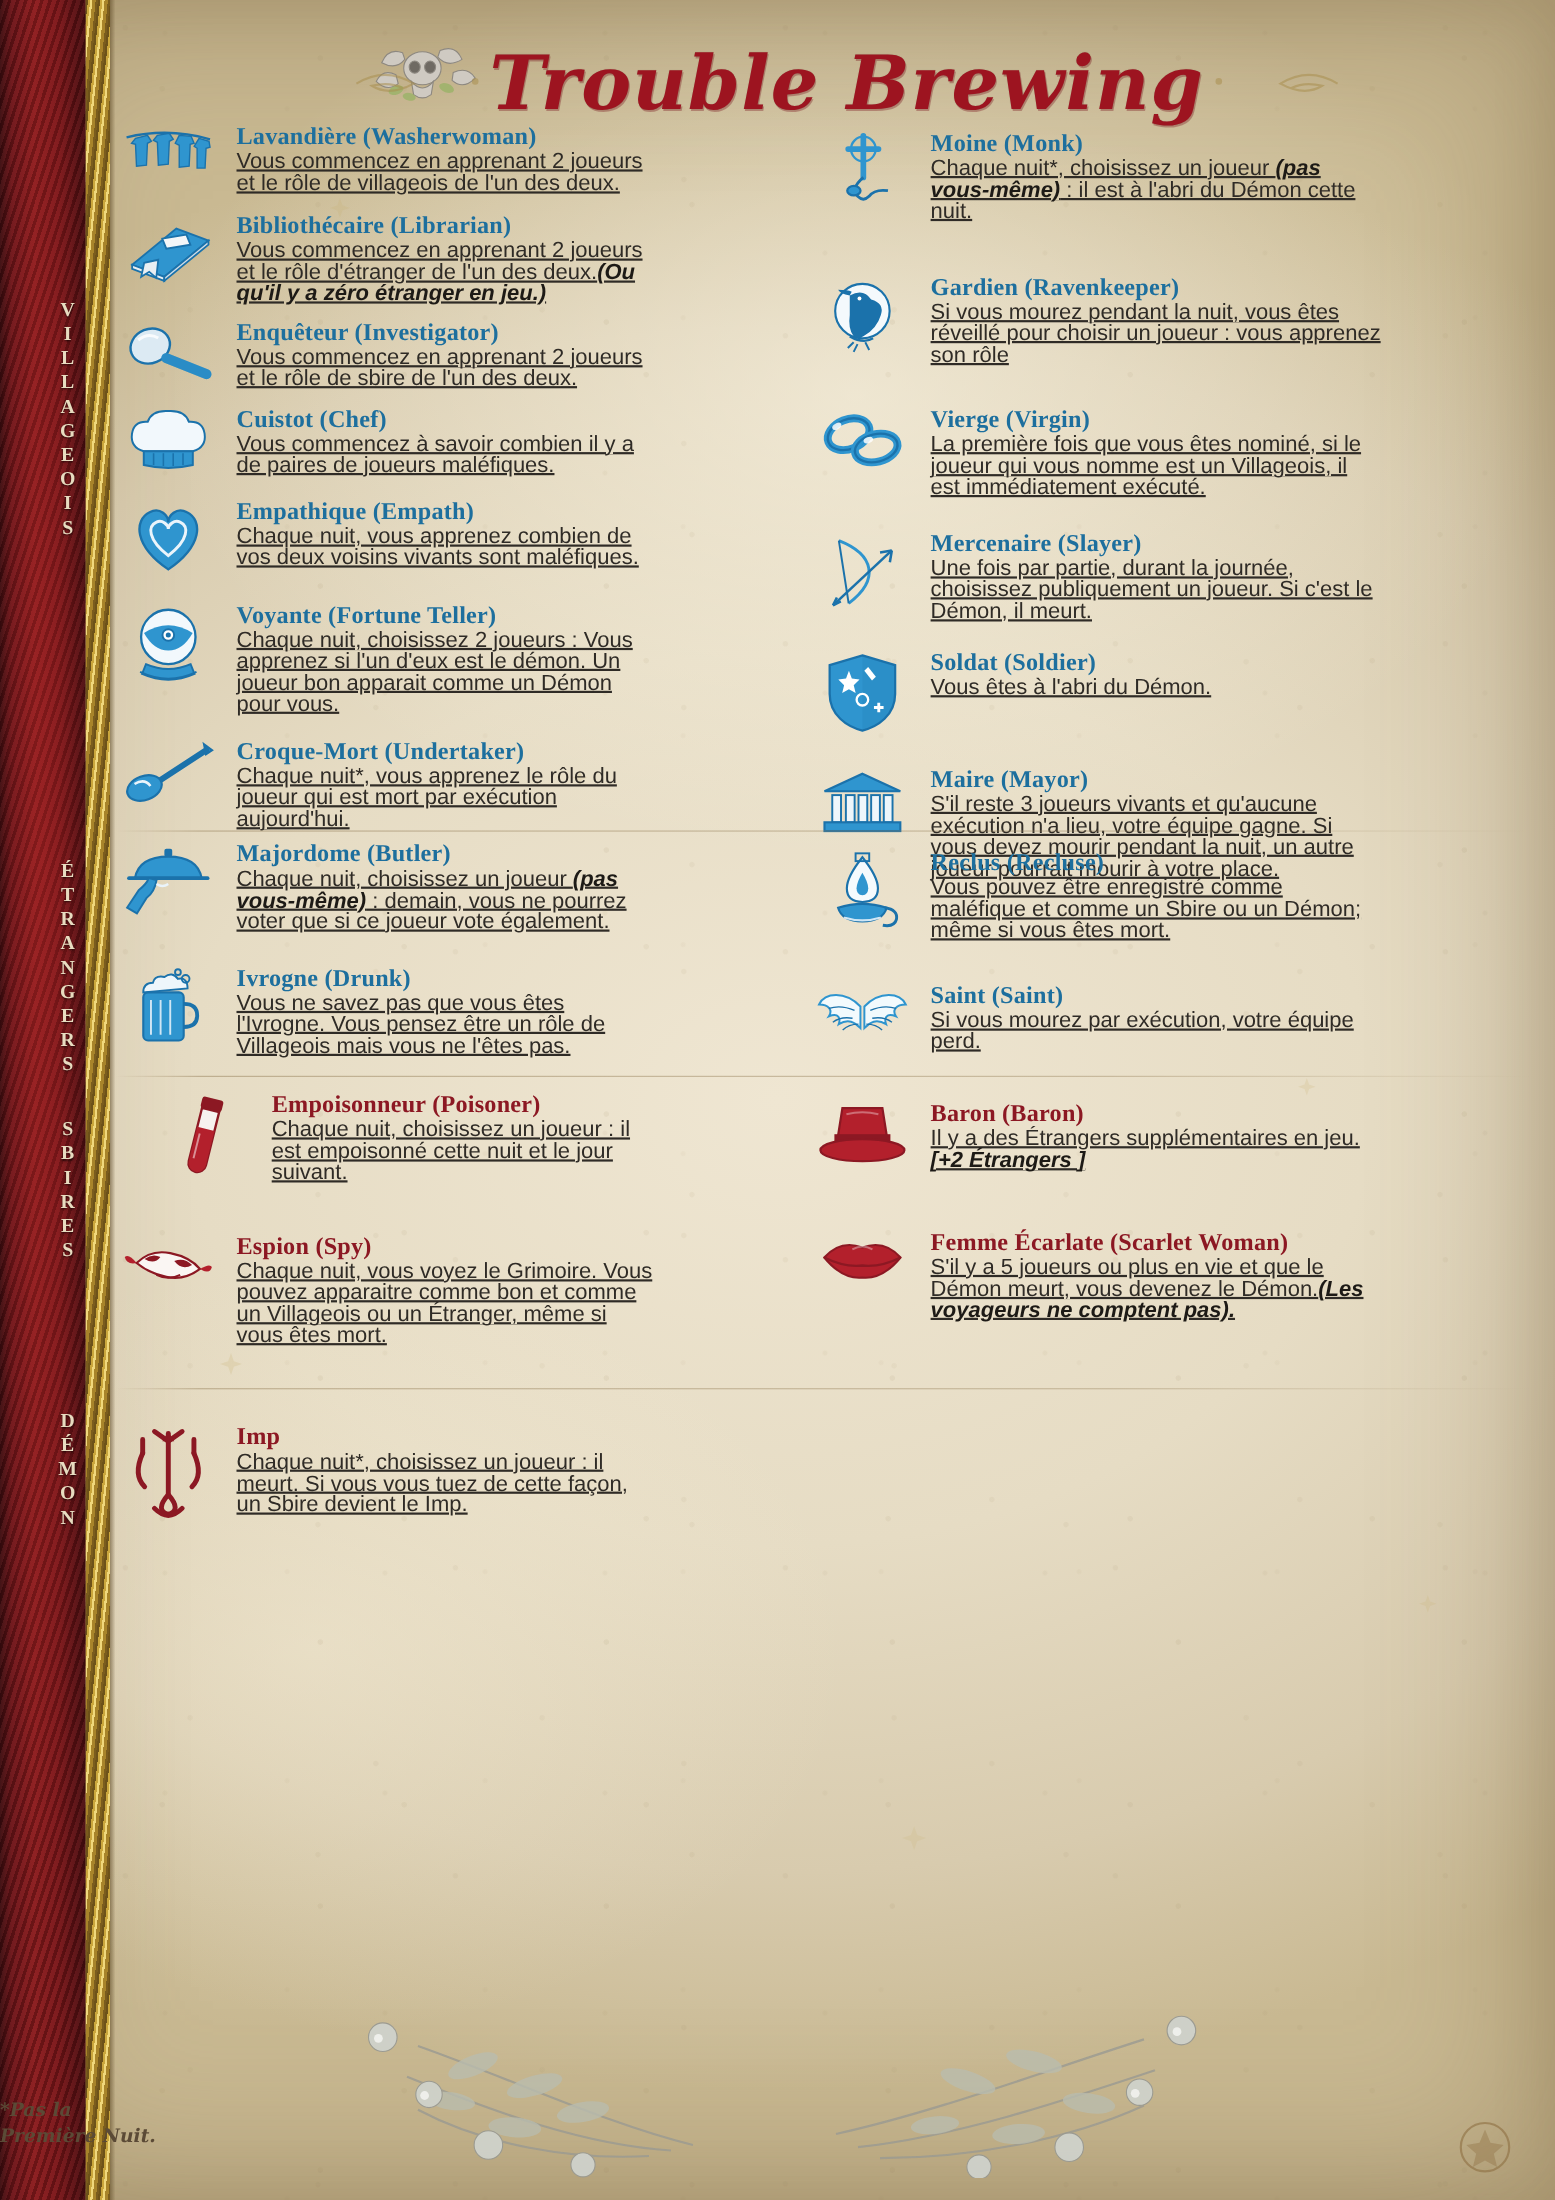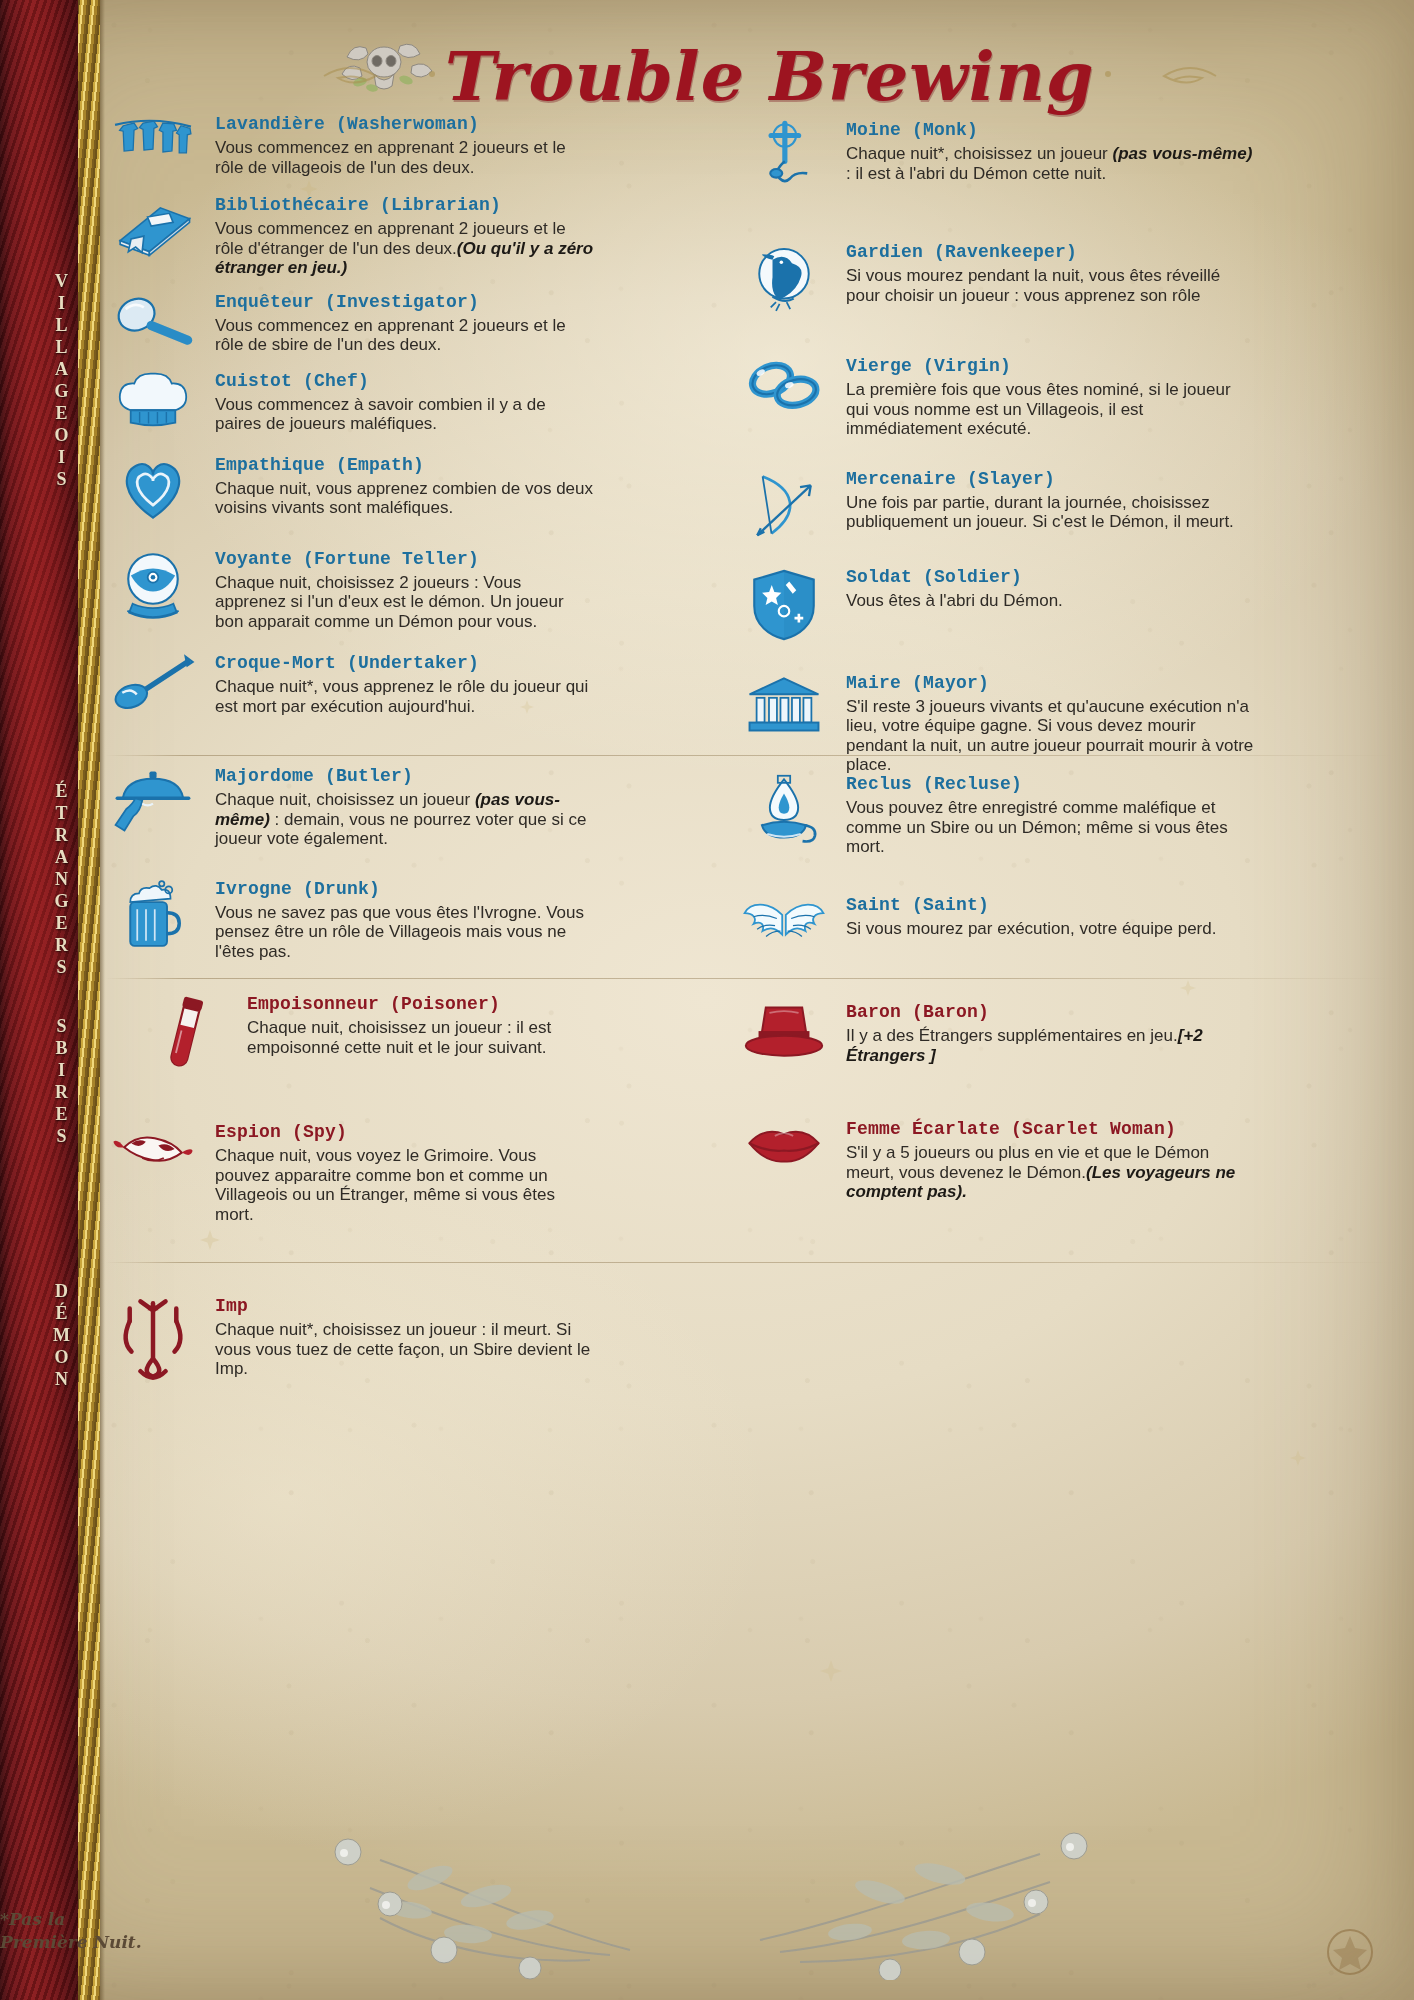--- a/index.html
+++ b/index.html
@@ -91,29 +91,29 @@
   .title-flourish{ position:absolute; top:30px; width:120px; height:34px; opacity:.55;}
 
   
   .grid{ position:absolute; display:grid; grid-template-columns:490px 1px 520px; column-gap:70px; }
 
   .entry{ display:grid; grid-template-columns:96px 1fr; column-gap:14px; margin-bottom:14px; }
   .entry .icon{ width:96px; display:flex; align-items:flex-start; justify-content:center; padding-top:4px; }
   .entry .icon svg{ display:block; }
   .entry .txt{ padding-top:2px; }
   .cname{
-    font-family:Liberation Mono, monospace; font-weight:700;
-    font-size:18px; line-height:24px; margin:0 0 2px 0;
+    font-family:Liberation Serif, serif; font-weight:700;
+    font-size:22px; line-height:24px; margin:0 0 2px 0;
     letter-spacing:.2px;
   }
   .good .cname{ color:#1d6f9e; }
   .evil .cname{ color:#8c1823; }
   .cdesc{
     font-family:"Liberation Sans", sans-serif;
-    font-size:17px; line-height:19.5px; color:#2f2b26; margin:0;
+    font-size:20px; line-height:19.5px; color:#2f2b26; margin:0;text-decoration:underline;
   }
   .cdesc b{ font-weight:700; font-style:italic; color:#1d1a16; }
 
   
   .divider{
     position:absolute; left:0; width:1290px; height:1px;
     background:linear-gradient(90deg, rgba(150,128,90,.0) 0%, rgba(150,128,90,.55) 6%, rgba(150,128,90,.45) 70%, rgba(150,128,90,0) 100%);
     z-index:3;
   }
 

